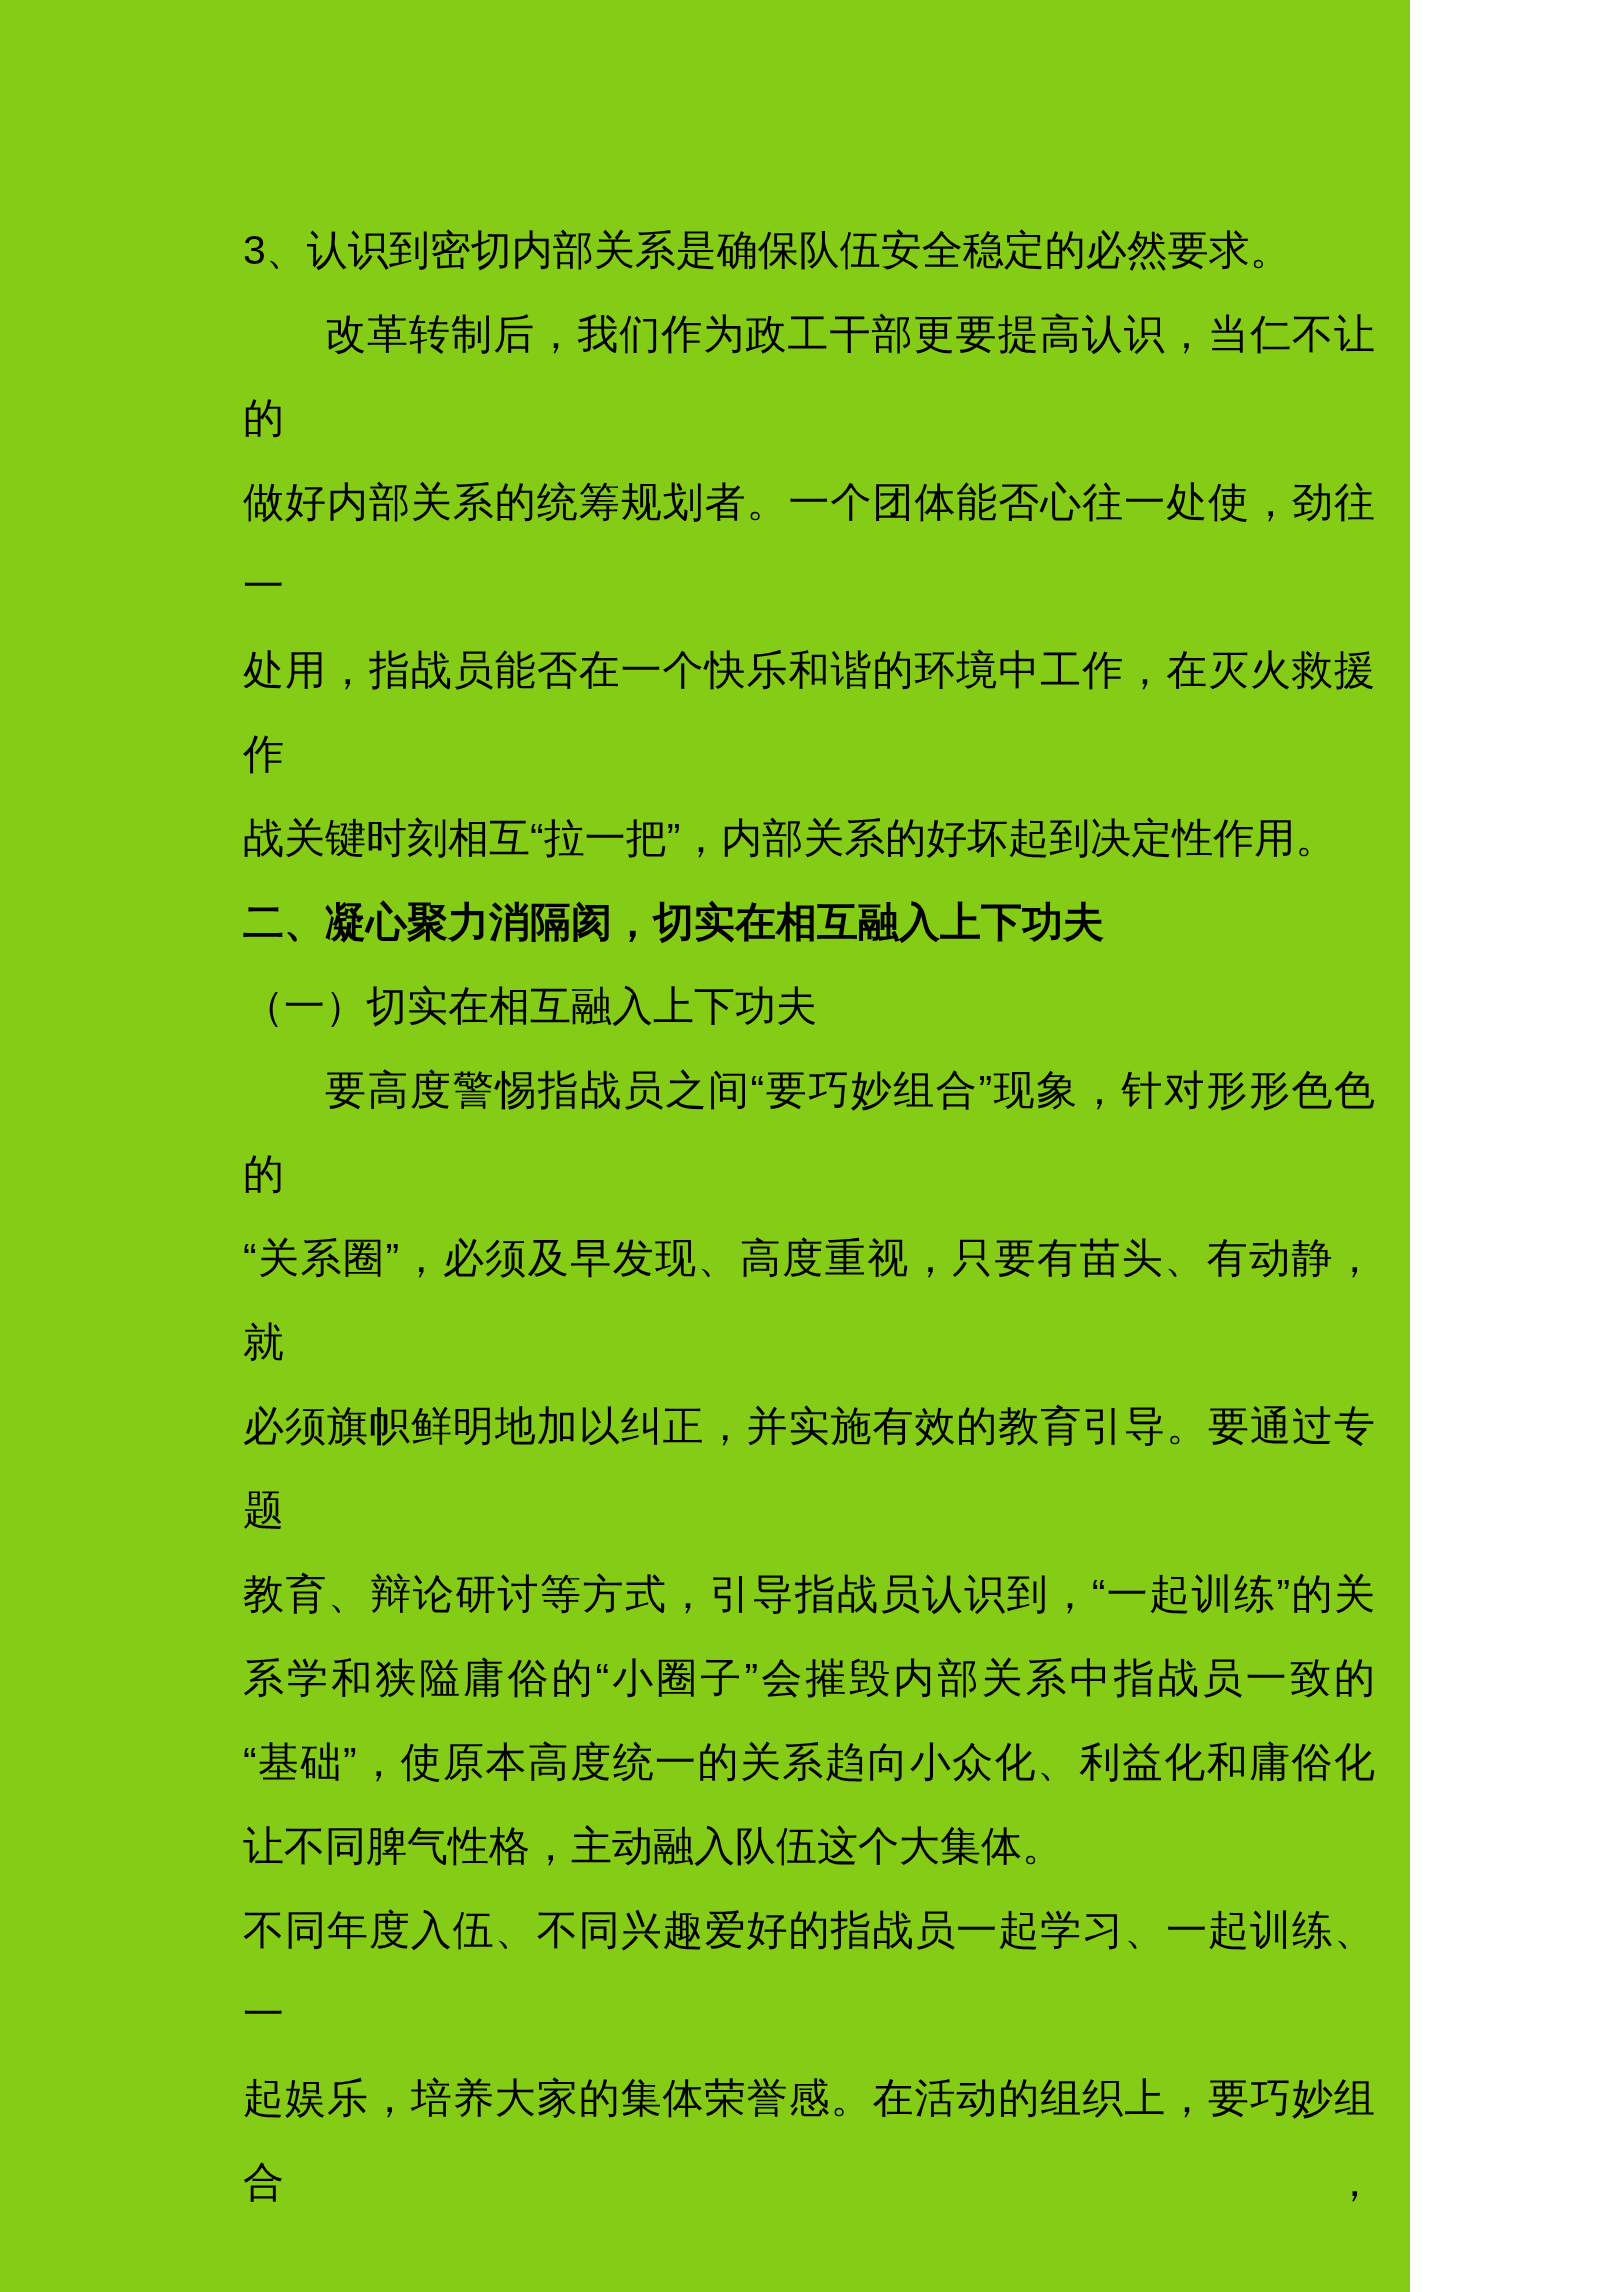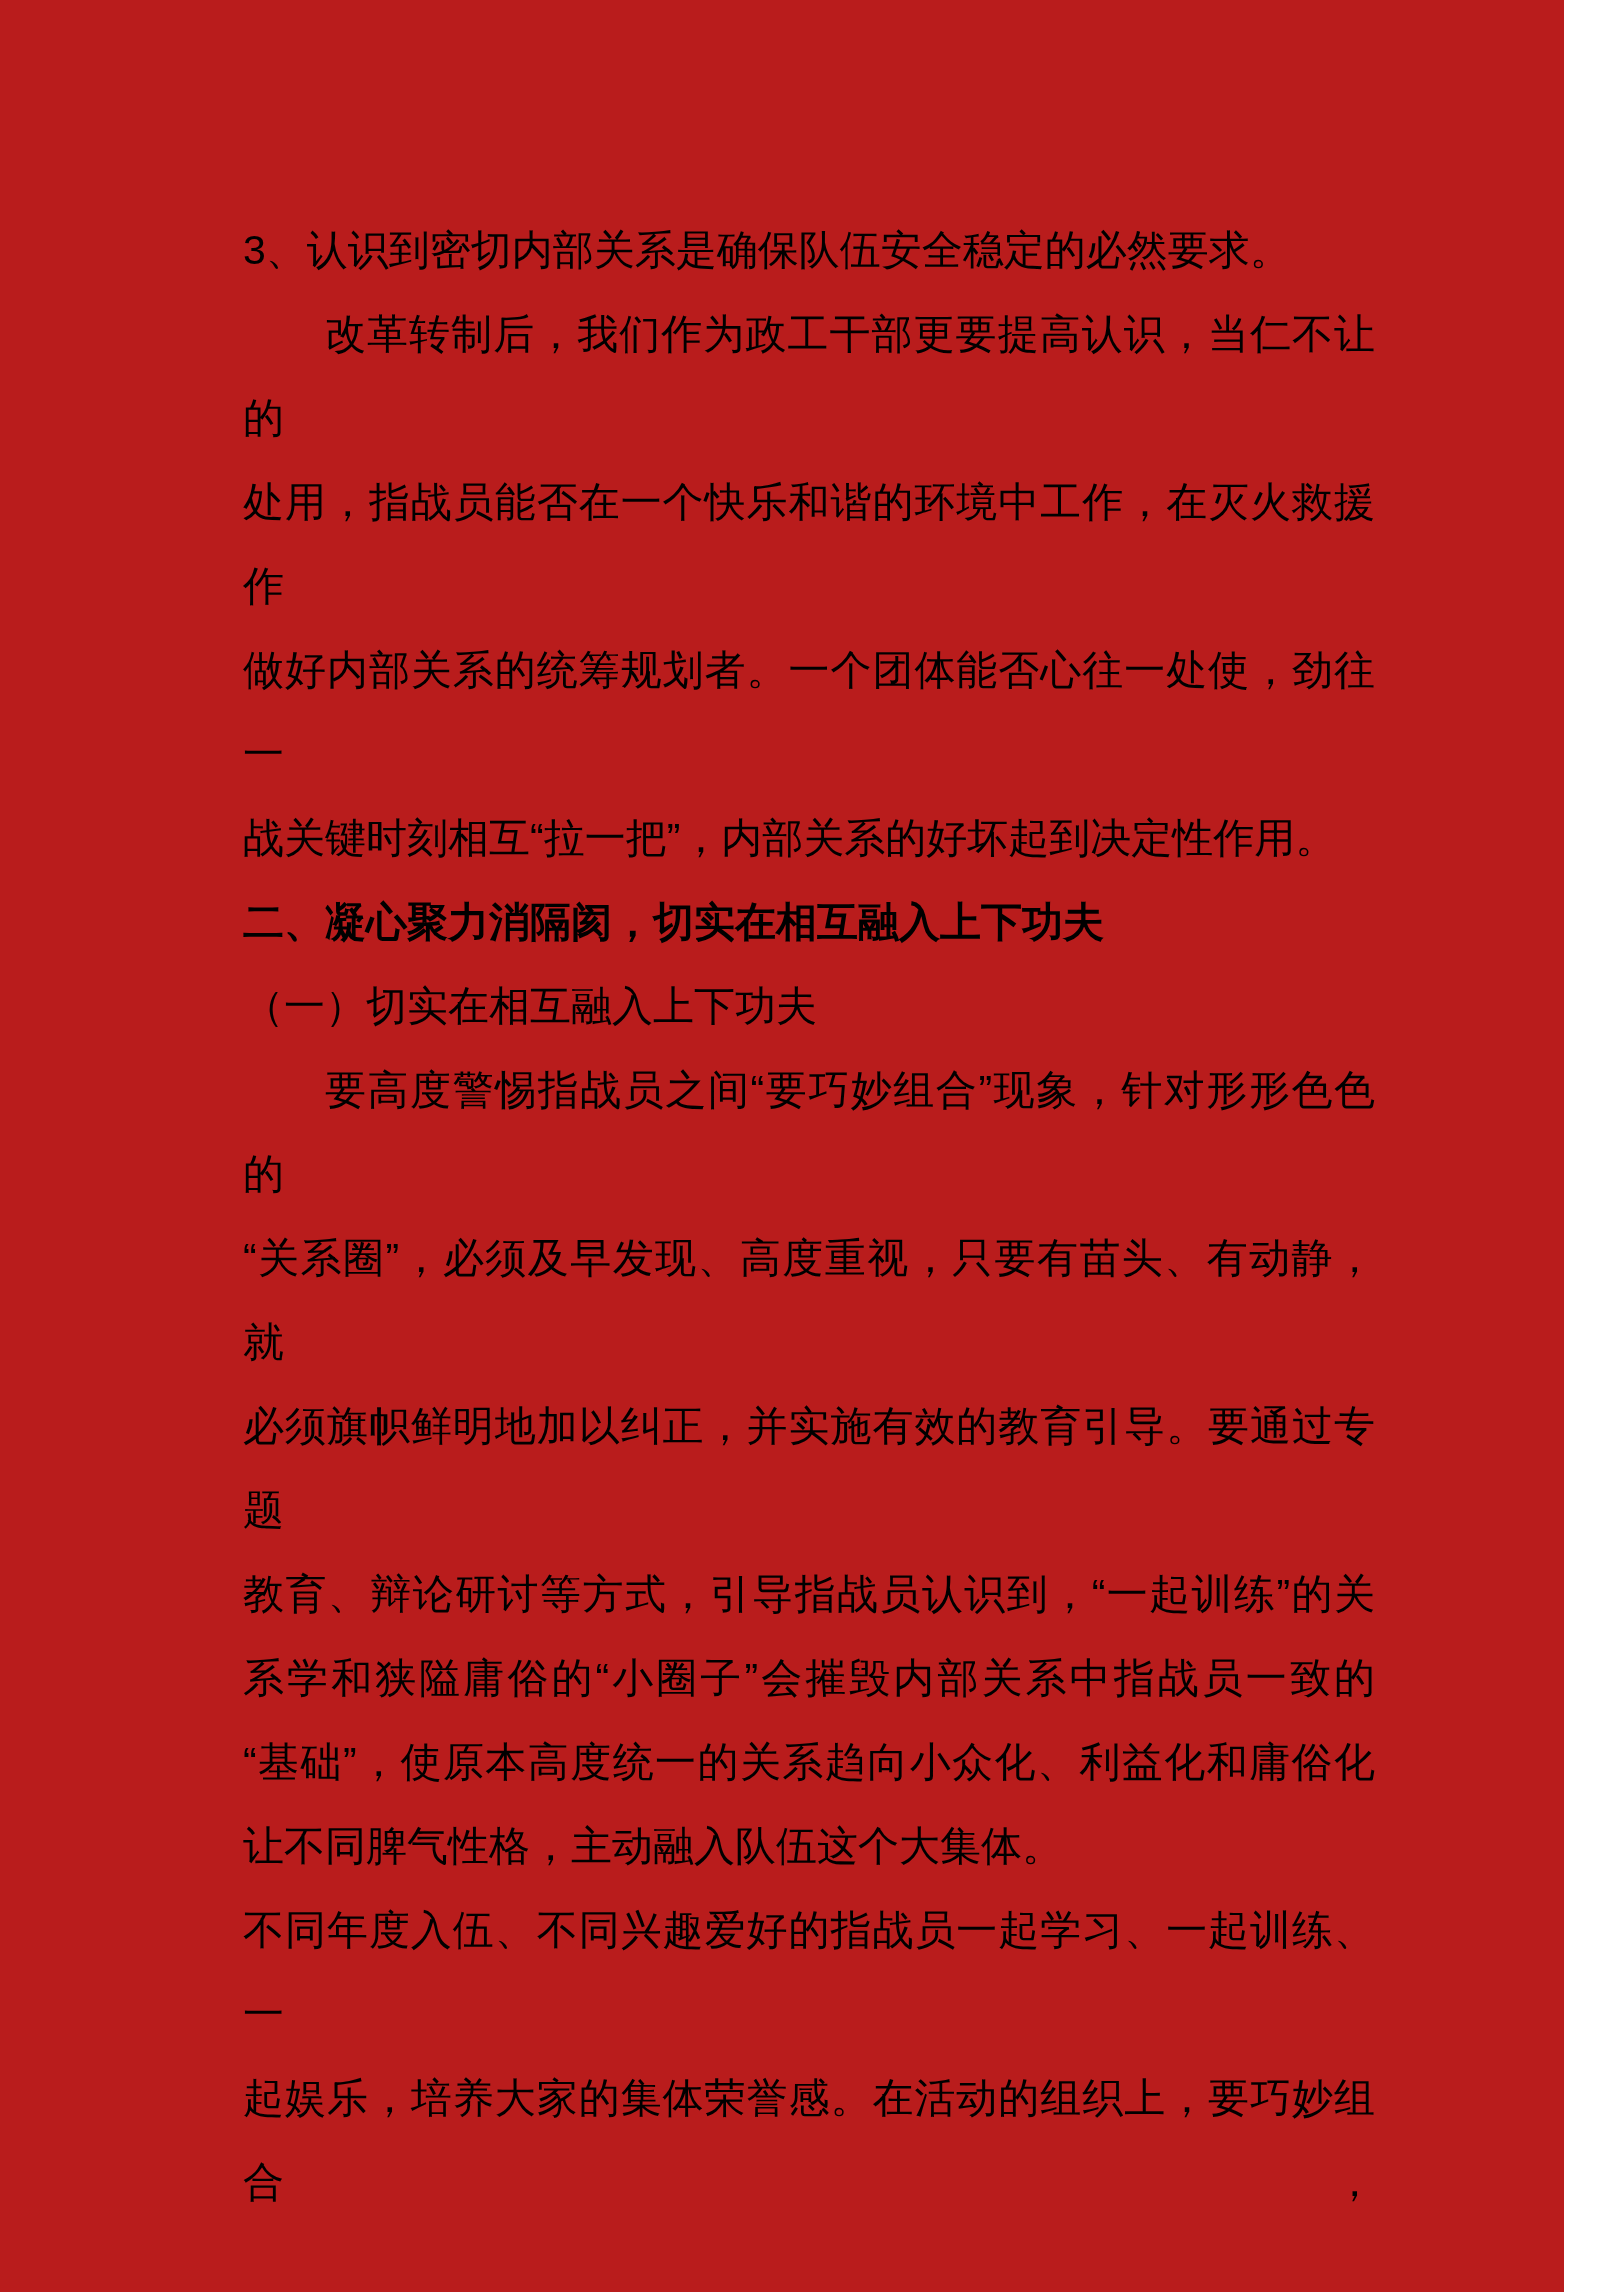--- a/index.html
+++ b/index.html
@@ -2,23 +2,23 @@
 <html><head>
 <meta charset="utf-8">
 <style>
   html, body {
     margin: 0;
     padding: 0;
     background: #ffffff;
   }
   .page {
     position: relative;
-    width: 1564px;
+    width: 1410px;
     height: 2293px;
-    background: #b91c1c;
+    background: #84cc16;
     overflow: hidden;
   }
   .doc {
     position: absolute;
     left: 243px;
     top: 208px;
     width: 1132px;
     color: #000000;
     font-family: "Liberation Sans", "DejaVu Sans", sans-serif;
     font-size: 41px;
@@ -43,22 +43,22 @@
     margin-top: 41px;
   }
 </style>
 </head>
 <body>
 
 <div class="page">
   <div class="doc">
       <div class="line"><span class="seg">3、认识到密切内部关系是确保队伍安全稳定的必然要求。</span></div>
       <div class="line indent justify"><span class="seg">改革转制后，我们作为政工干部更要提高认识，当仁不让的</span></div>
+      <div class="line justify"><span class="seg">做好内部关系的统筹规划者。一个团体能否心往一处使，劲往一</span></div>
       <div class="line justify"><span class="seg">处用，指战员能否在一个快乐和谐的环境中工作，在灭火救援作</span></div>
-      <div class="line justify"><span class="seg">做好内部关系的统筹规划者。一个团体能否心往一处使，劲往一</span></div>
       <div class="line"><span class="seg">战关键时刻相互“拉一把”，内部关系的好坏起到决定性作用。</span></div>
       <div class="line"><span class="seg bold">二、凝心聚力消隔阂，切实在相互融入上下功夫</span></div>
       <div class="line"><span class="seg">（一）切实在相互融入上下功夫</span></div>
       <div class="line indent justify"><span class="seg">要高度警惕指战员之间“要巧妙组合”现象，针对形形色色的</span></div>
       <div class="line justify"><span class="seg">“关系圈”，必须及早发现、高度重视，只要有苗头、有动静，就</span></div>
       <div class="line justify"><span class="seg">必须旗帜鲜明地加以纠正，并实施有效的教育引导。要通过专题</span></div>
       <div class="line justify"><span class="seg">教育、辩论研讨等方式，引导指战员认识到，“一起训练”的关</span></div>
       <div class="line justify"><span class="seg">系学和狭隘庸俗的“小圈子”会摧毁内部关系中指战员一致的</span></div>
       <div class="line justify"><span class="seg">“基础”，使原本高度统一的关系趋向小众化、利益化和庸俗化</span></div>
       <div class="line"><span class="seg">让不同脾气性格，主动融入队伍这个大集体。</span></div>

